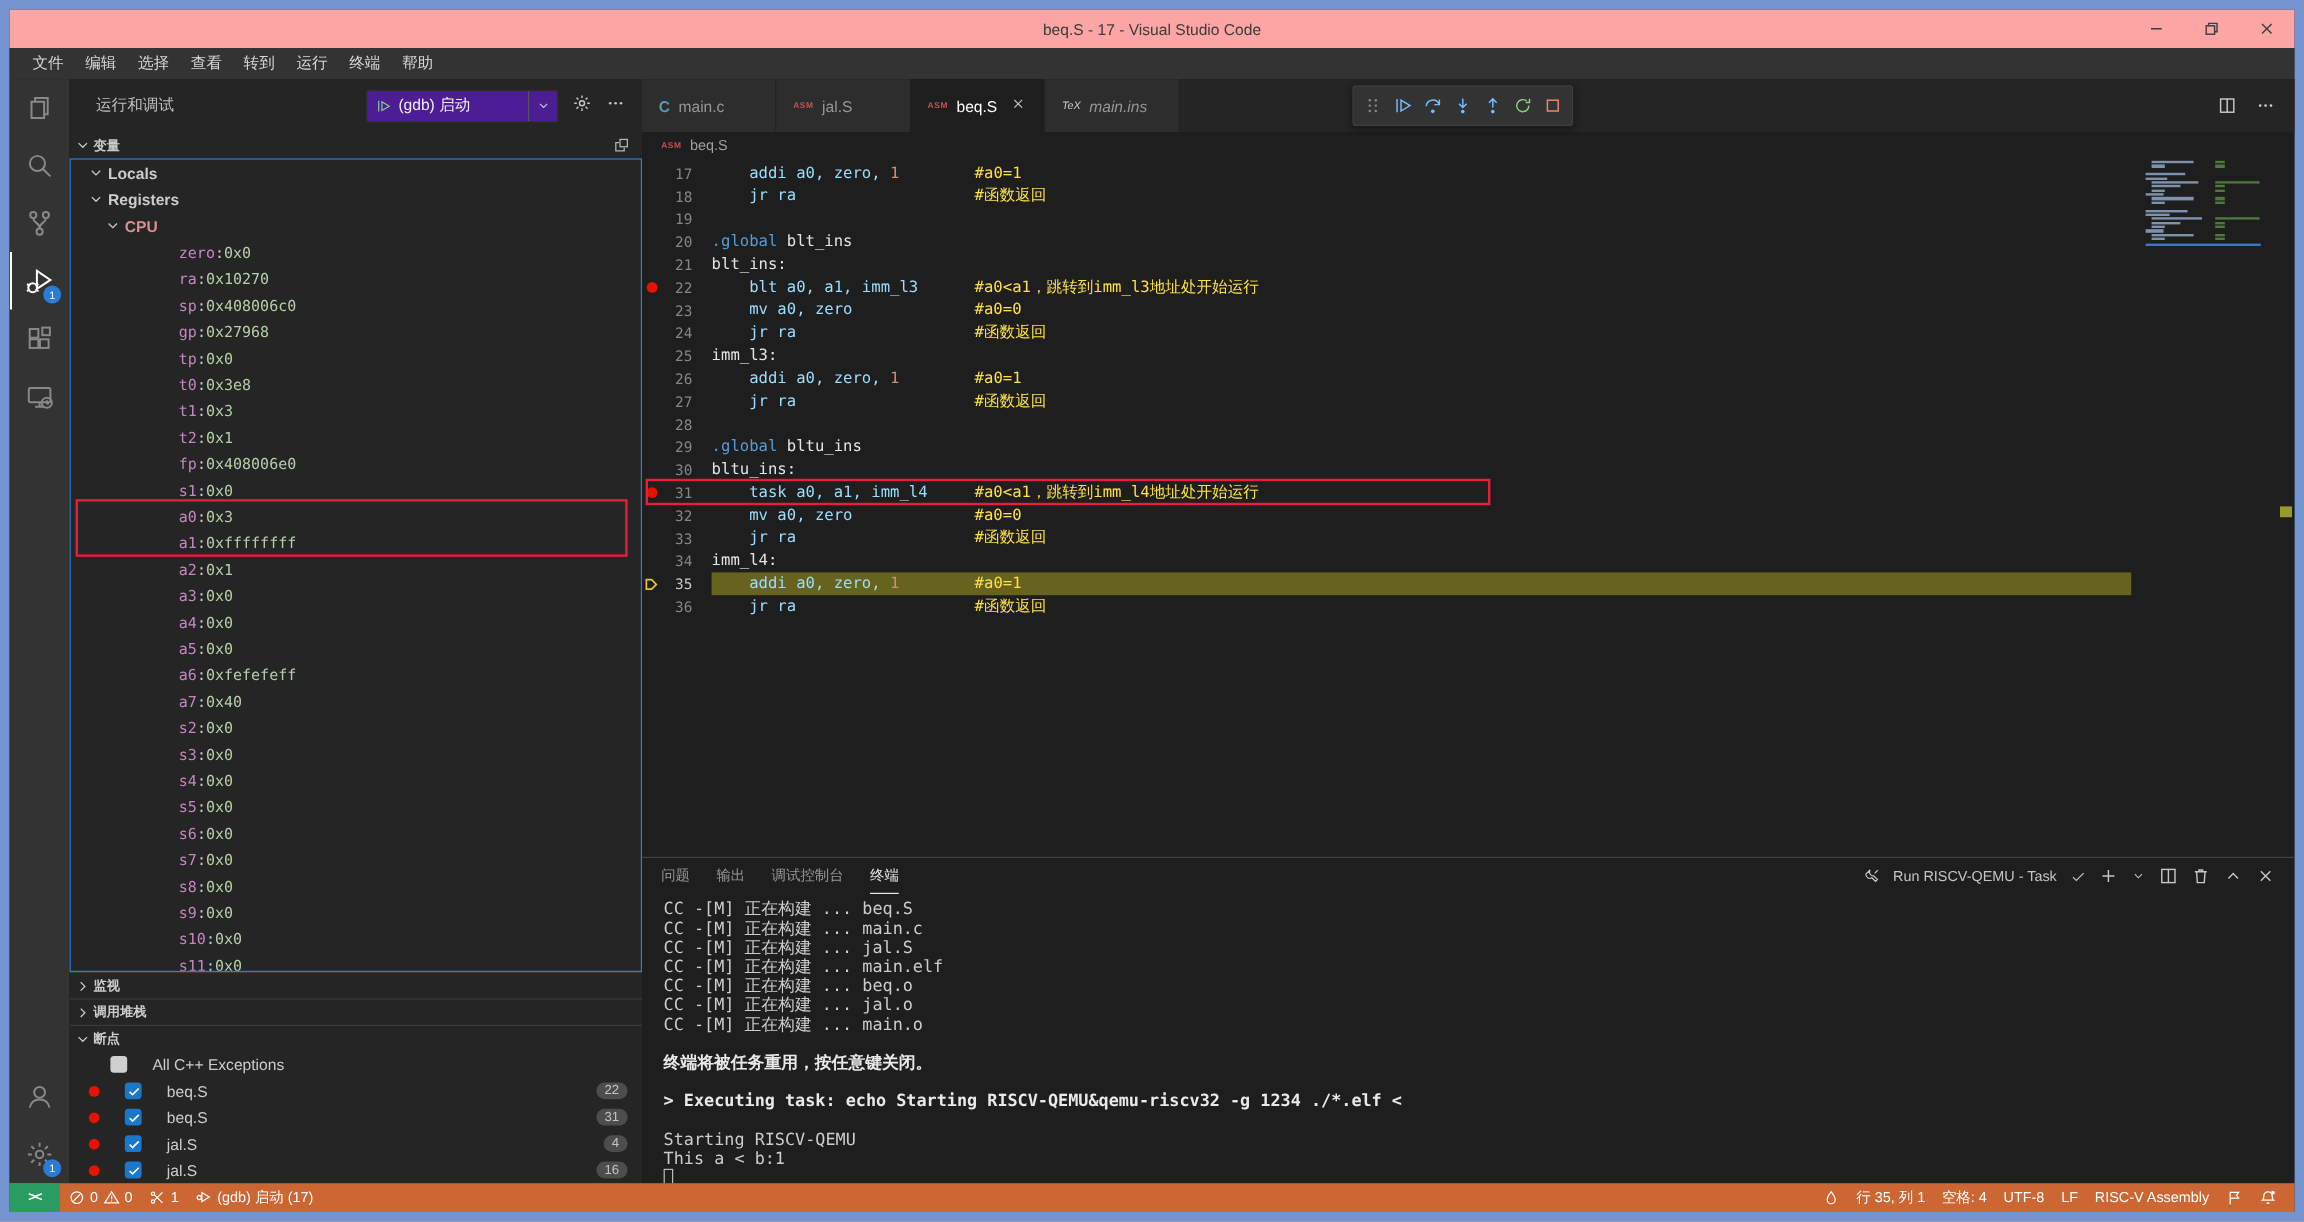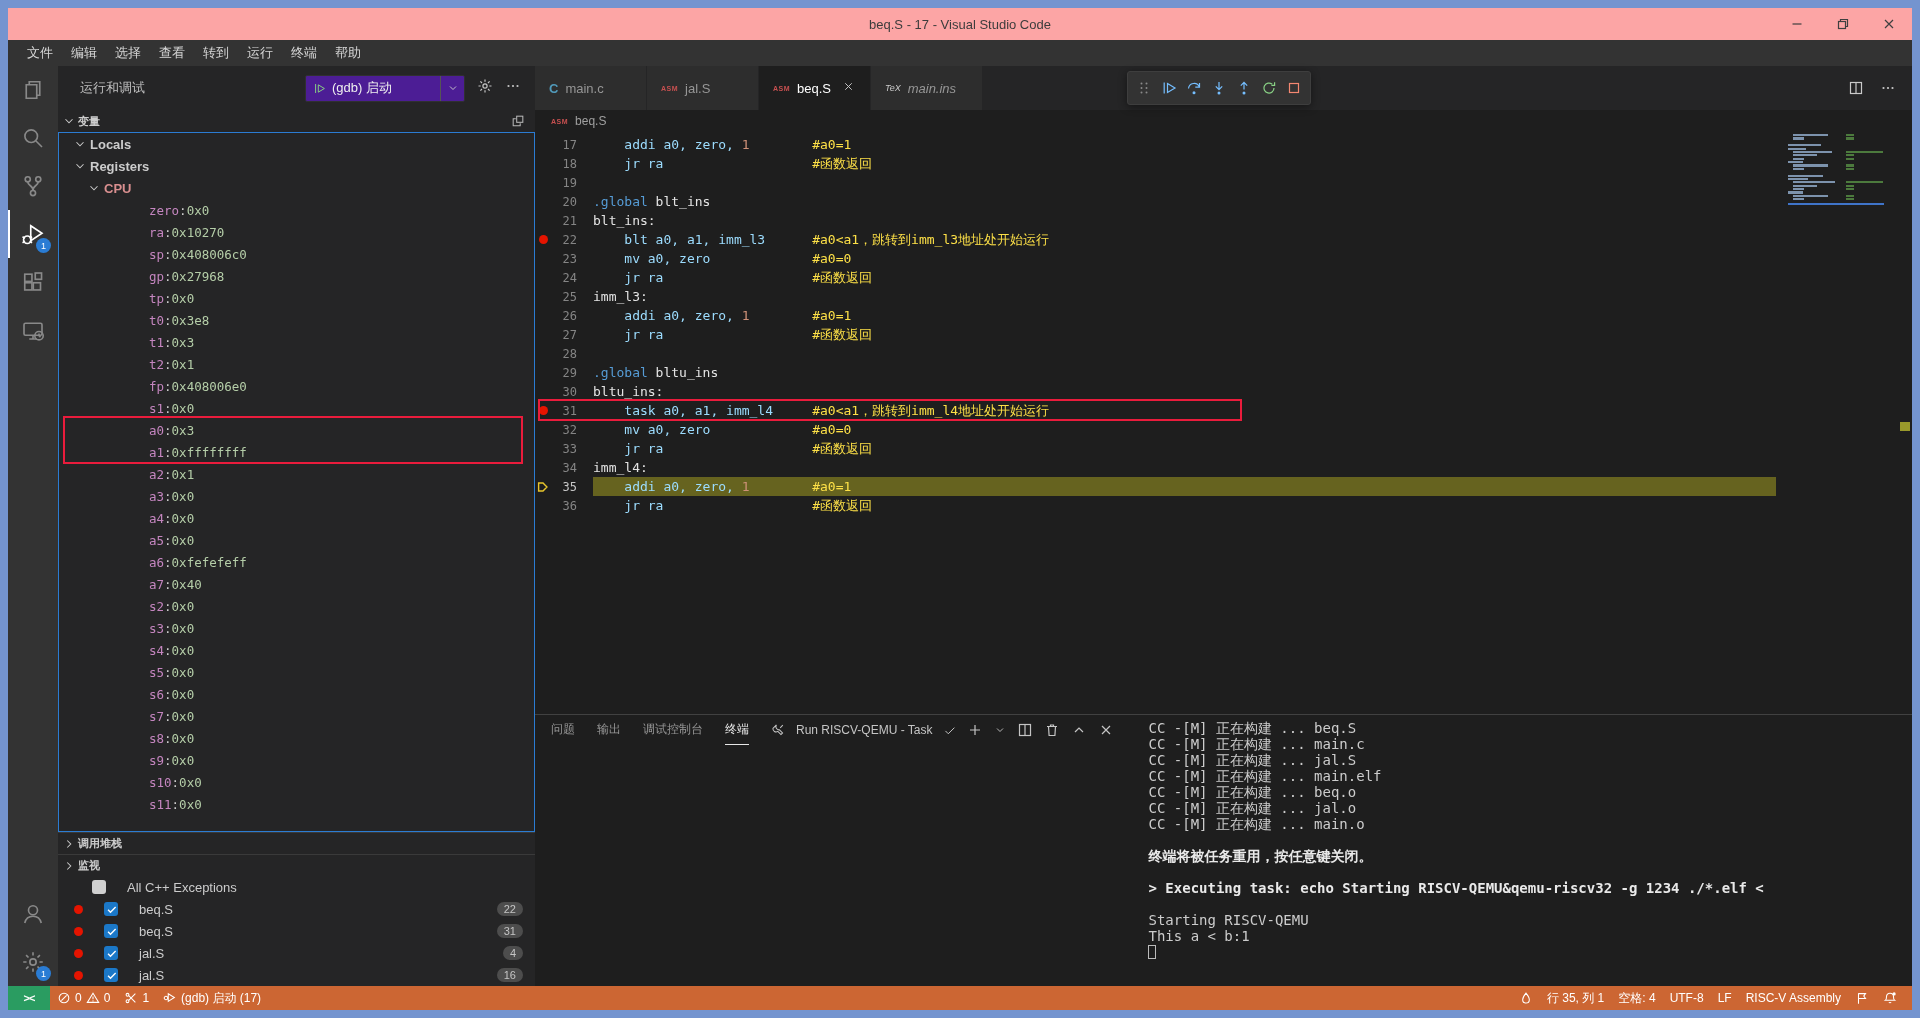--- a/index.html
+++ b/index.html
@@ -72,21 +72,21 @@
   .cl.cur .ln{color:#c6c6c6}
   .ti{color:#9cdcfe}.tn{color:#ce9178}.td{color:#569cd6}.tl{color:#e4e4e4}.tc{color:#fde047}
   .minimap{position:absolute;top:2px;right:16px;width:108px}
   .mrow{height:2.2px;margin-bottom:1.2px;position:relative}
   .mb1{position:absolute;top:0;height:2.2px;background:#7d93ad}
   .mb2{position:absolute;top:0;height:2.2px;background:#4c7a3d;left:58px}
   .bluerule{height:2px;background:#3f74c9;margin-top:3px;width:96px}
   .ruler{position:absolute;right:0;top:0;bottom:0;width:14px}
   .rmark{position:absolute;top:290px;left:2px;right:2px;height:9px;background:#99992b}
   
-  .panel{height:272px;border-top:1px solid #414141;display:flex;flex-direction:row;flex:none}
+  .panel{height:272px;border-top:1px solid #414141;display:flex;flex-direction:column;flex:none}
   .ptabs{height:30px;display:flex;align-items:center;padding:0 16px;gap:22px;flex:none}
   .ptab{font-size:12px;color:#969696;height:100%;display:flex;align-items:center;border-bottom:1px solid transparent}
   .ptab.active{color:#e7e7e7;border-bottom-color:#e7e7e7}
   .pright{margin-left:auto;display:flex;align-items:center;gap:11px;color:#c5c5c5;font-size:12px}
   .term{flex:1;padding:5px 0 4px 18px;font-family:"DejaVu Sans Mono",monospace;font-size:14px;line-height:16px;color:#cccccc;overflow:hidden}
   .tline{height:16px;white-space:pre}
   .tline.b{font-weight:700;color:#e9e9e9}
   .cursor{display:inline-block;width:8px;height:14px;border:1px solid #bbbbbb;vertical-align:-2px}
   
   .statusbar{height:24px;background:#cc6633;display:flex;align-items:center;color:#ffffff;font-size:12px;flex:none}
@@ -528,27 +528,33 @@
               <span class="rc">: </span>
               <span class="rv" style="margin-left: 0px;">0x0</span>
             </div>
           </div>
 
         <div class="bsec">
           <div class="bhead">
             <svg class="ic" style="width:14px;height:14px">
                 <use href="#i-chevright"></use>
               </svg>
-            <span>调用堆栈</span>
+            <span>监视</span>
           </div>
           <div class="bhead">
             <svg class="ic" style="width:14px;height:14px">
                 <use href="#i-chevright"></use>
               </svg>
-            <span>监视</span>
+            <span>调用堆栈</span>
+          </div>
+          <div class="bhead">
+            <svg class="ic" style="width:14px;height:14px">
+                <use href="#i-chevdown"></use>
+              </svg>
+            <span>断点</span>
           </div>
           <div class="bprow exrow">
             <span class="cb empty"></span>
             <span>All C++ Exceptions</span>
           </div>
           <div id="bplist">
               <div class="bprow">
                 <span class="bpdot"></span>
                 <span class="cb">
                   <svg class="ic" style="width:11px;height:11px">

